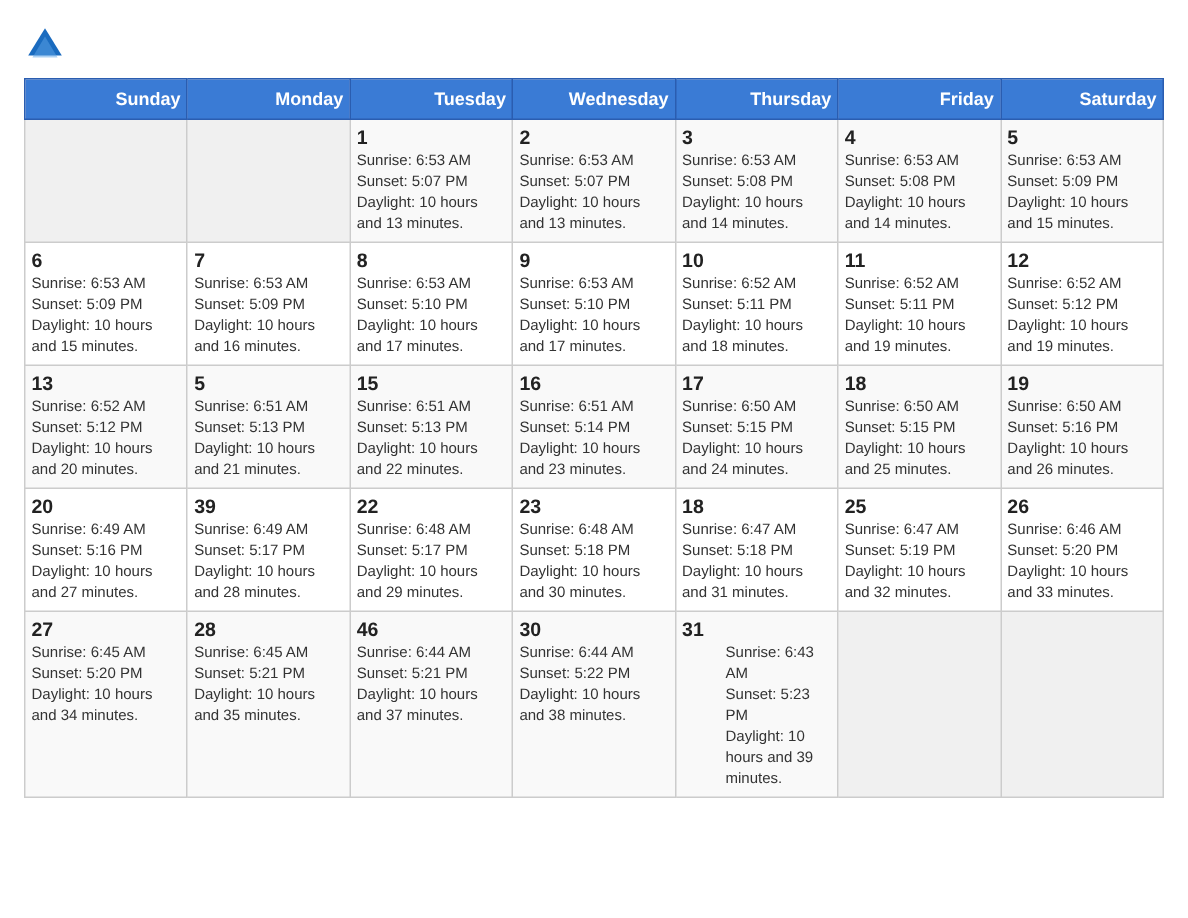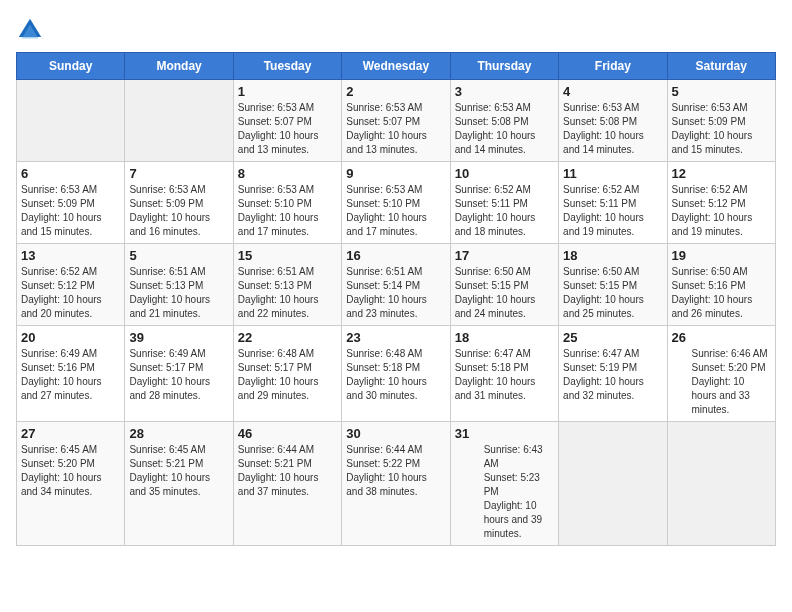--- a/index.html
+++ b/index.html
@@ -49,21 +49,21 @@
     }
     .calendar {
       width: 100%;
       border-collapse: collapse;
       font-size: 11px;
     }
     .calendar thead th {
       background-color: #3a7bd5;
       color: #fff;
       padding: 6px 4px;
-      text-align: center;
+      text-align: right;
       font-size: 12px;
       font-weight: bold;
       border: 1px solid #2a5db0;
     }
     .calendar tbody td {
       border: 1px solid #ccc;
       vertical-align: top;
       padding: 4px;
       width: 108px;
       min-height: 80px;
@@ -277,21 +277,21 @@
 Daylight: 10 hours and 31 minutes.</div>
         </td>
         <td>
           <div class="day-number">25</div>
           <div class="day-info" style="white-space: pre-line;">Sunrise: 6:47 AM
 Sunset: 5:19 PM
 Daylight: 10 hours and 32 minutes.</div>
         </td>
         <td>
           <div class="day-number">26</div>
-          <div class="day-info" style="white-space: pre-line; margin-left: 20px;">Sunrise: 6:46 AM
+          <div class="day-info" style="white-space: pre-line;">Sunrise: 6:46 AM
 Sunset: 5:20 PM
 Daylight: 10 hours and 33 minutes.</div>
         </td>
       </tr>
       <tr>
         <td>
           <div class="day-number">27</div>
           <div class="day-info" style="white-space: pre-line;">Sunrise: 6:45 AM
 Sunset: 5:20 PM
 Daylight: 10 hours and 34 minutes.</div>

